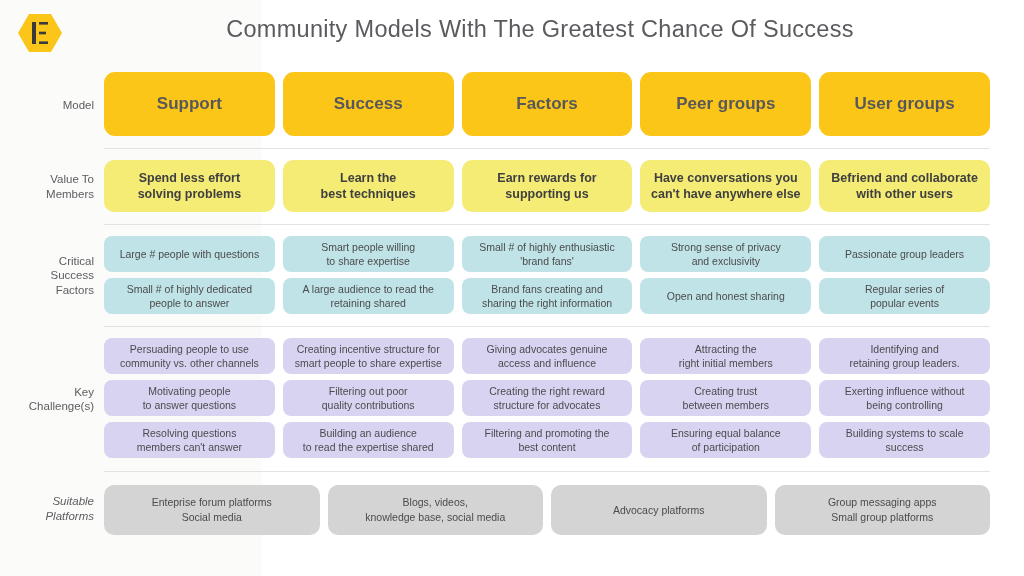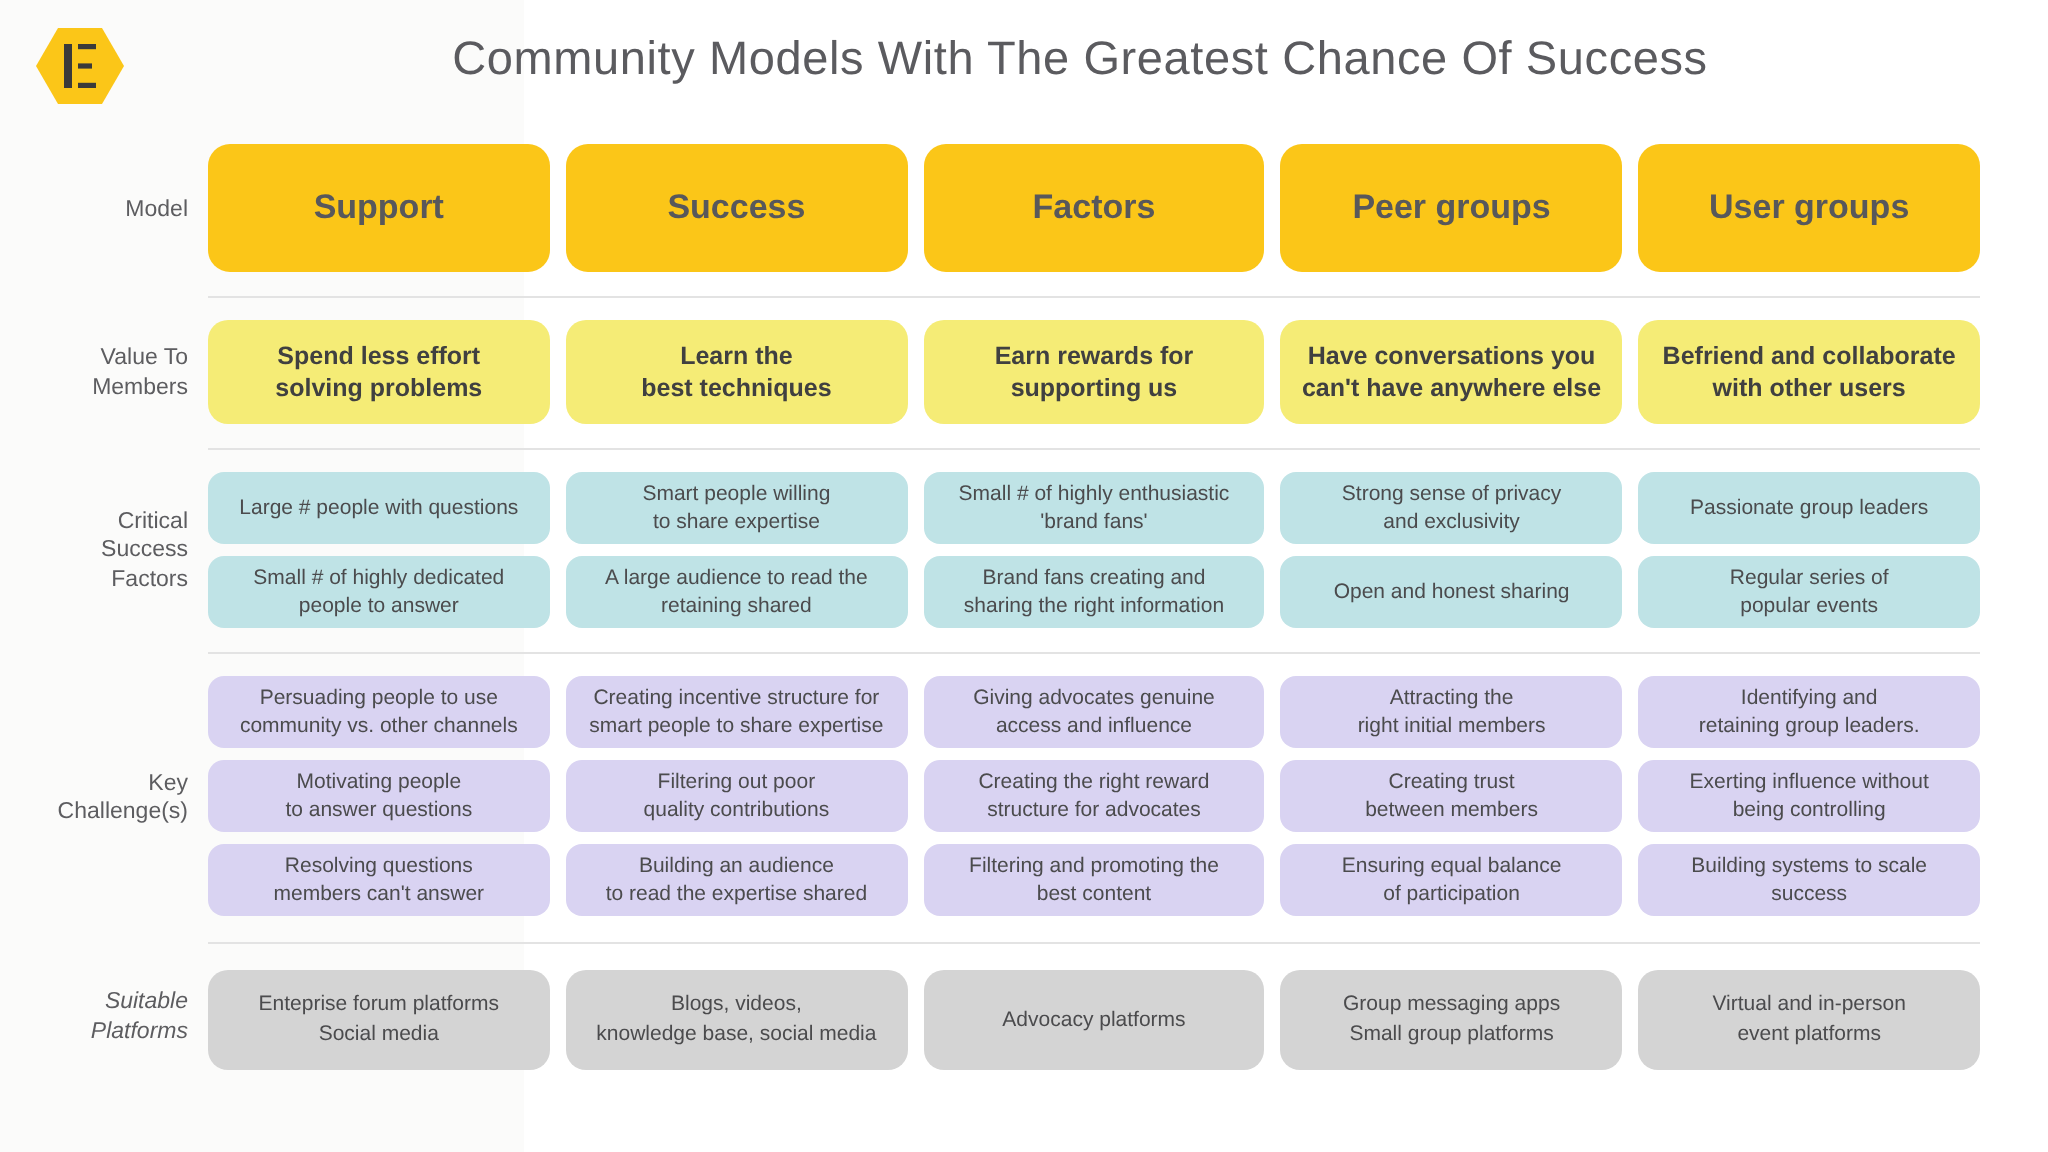--- a/index.html
+++ b/index.html
@@ -298,20 +298,18 @@
 Platforms</div>
         <div class="cells">
           <div class="cellrow">
             <div class="cell">Enteprise forum platforms
 Social media</div>
             <div class="cell">Blogs, videos,
 knowledge base, social media</div>
             <div class="cell">Advocacy platforms</div>
             <div class="cell">Group messaging apps
 Small group platforms</div>
-            <div class="cell">Virtual and in-person
-event platforms</div>
           </div>
         </div>
       </div>
     </div>
 
 </div>
 
 </body></html>

